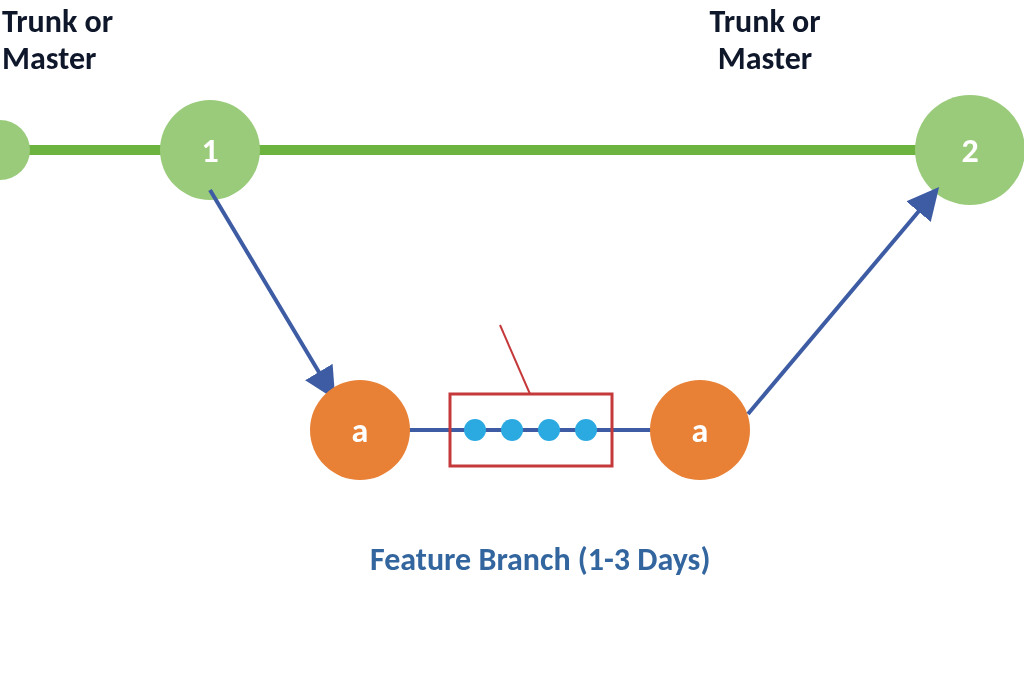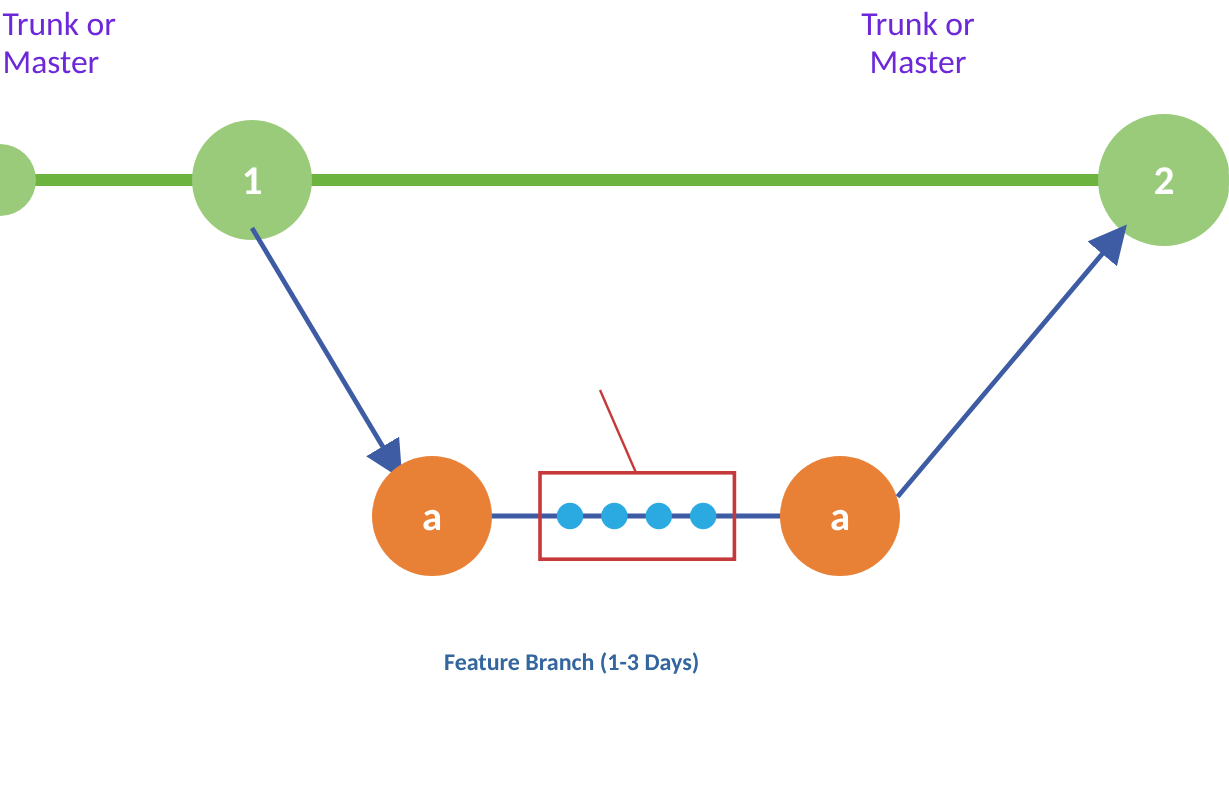--- a/index.html
+++ b/index.html
@@ -19,23 +19,23 @@
   }
   svg.canvas {
     position: absolute;
     left: 0; top: 0;
     width: 1024px;
     height: 674px;
   }
 
   .label {
     position: absolute;
-    color: #6d28d9;
-    font-weight: 400;
-    font-size: 28px;
+    color: #0f172a;
+    font-weight: 700;
+    font-size: 32px;
     line-height: 1.15;
   }
   .label.center { text-align: center; }
 
   .caption {
     position: absolute;
     color: #33659e;
     font-size: 22px;
     line-height: 1.3;
     text-align: center;
@@ -44,21 +44,21 @@
   .node-num {
     font-family: inherit;
     font-weight: 700;
     fill: #ffffff;
   }
 
   .feature-title {
     position: absolute;
     color: #33659e;
     font-weight: 700;
-    font-size: 20px;
+    font-size: 32px;
   }
 </style>
 </head>
 <body>
 
 <div class="stage">
 
   <svg class="canvas" viewBox="0 0 1024 674">
     <defs>
       <marker id="arrowHead" viewBox="0 0 10 10" refX="8" refY="5" markerWidth="8" markerHeight="8" orient="auto-start-reverse">

